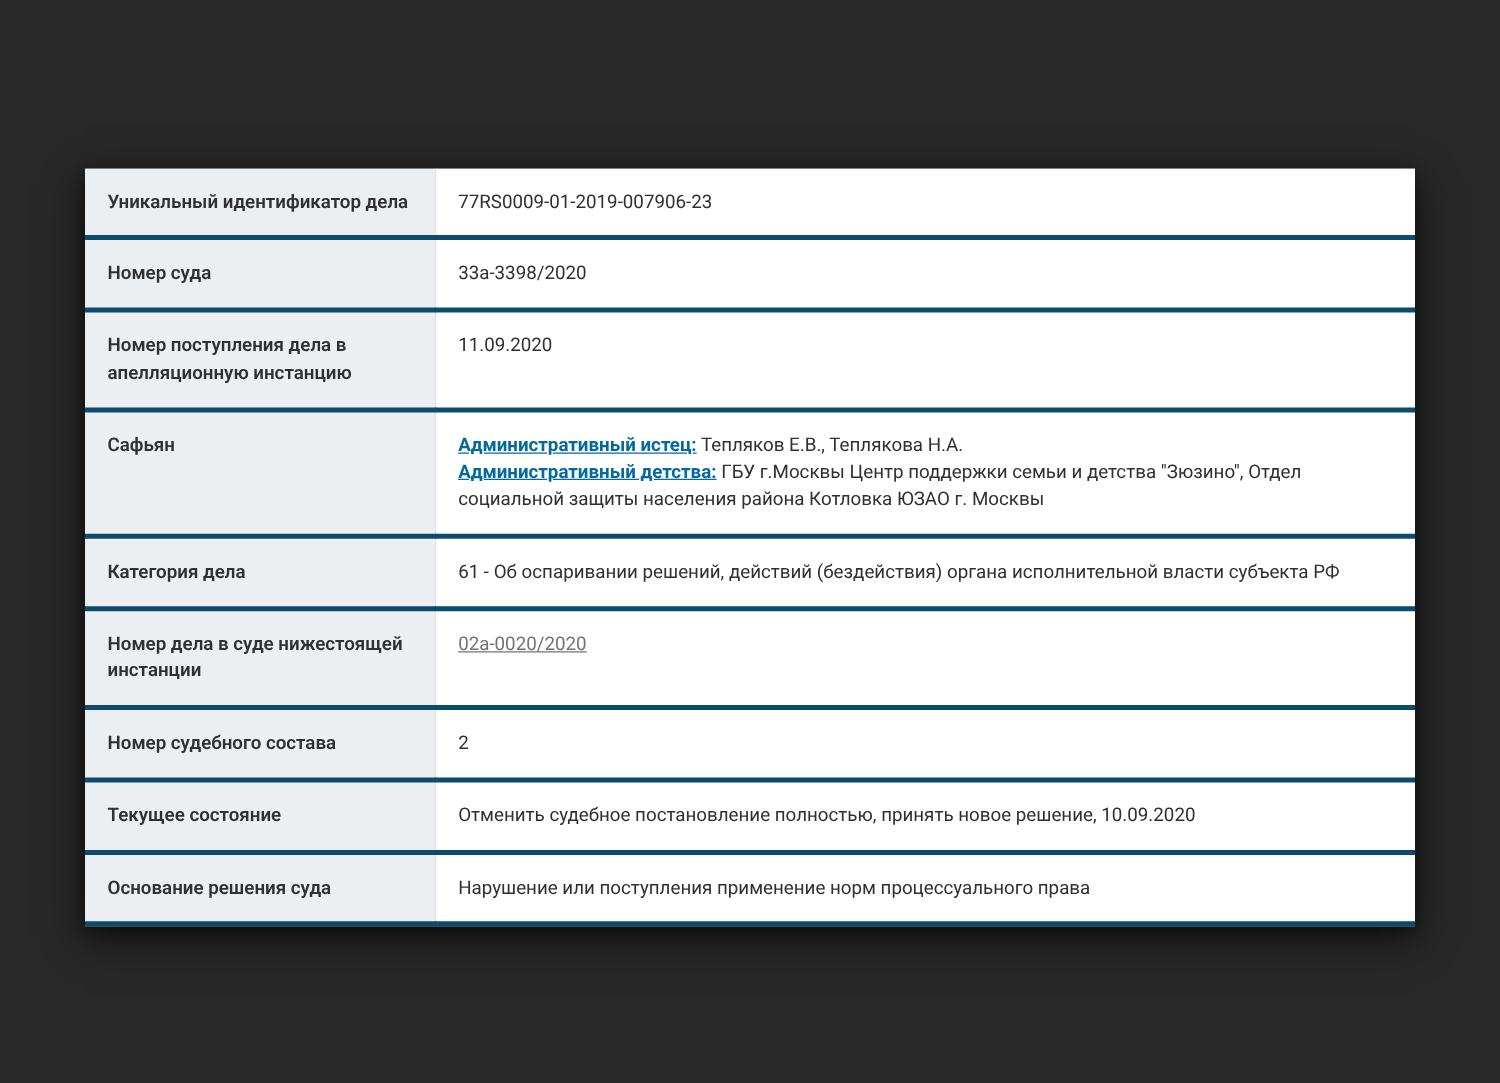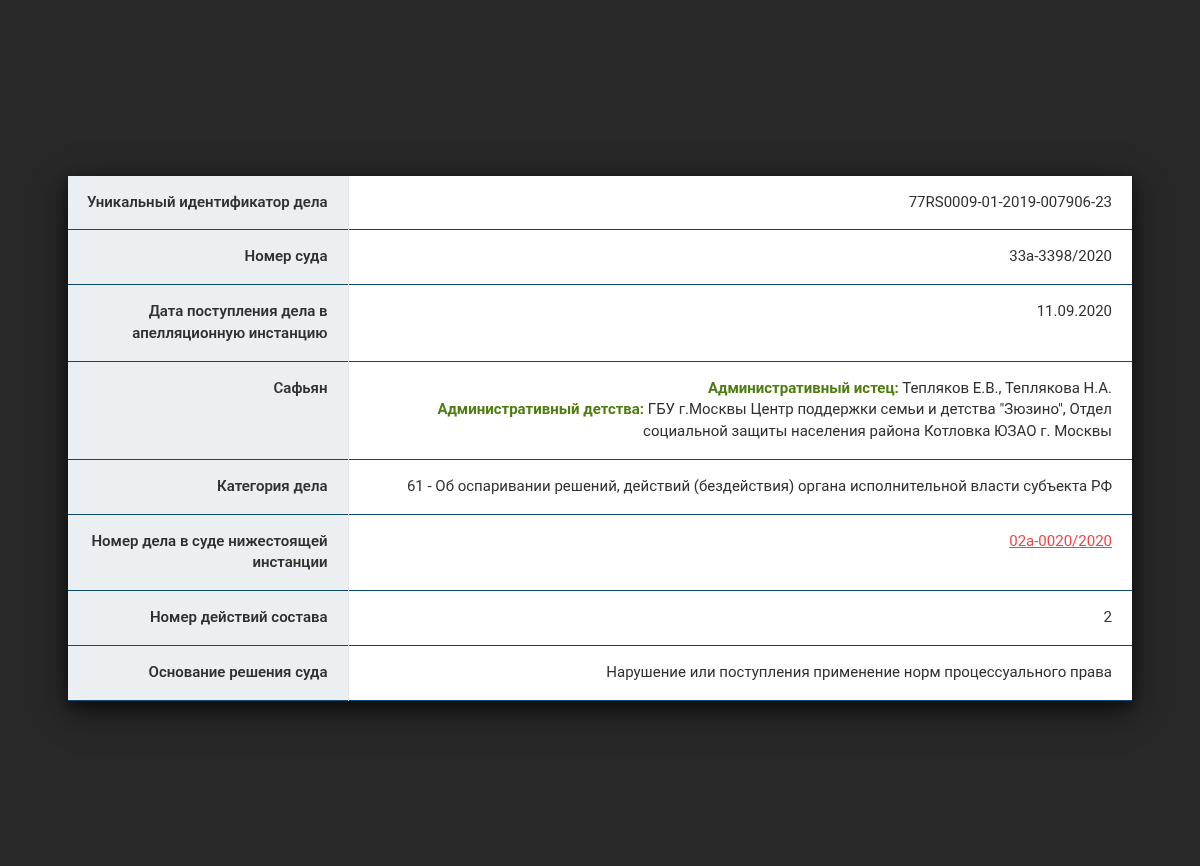--- a/index.html
+++ b/index.html
@@ -24,91 +24,94 @@
       padding: 0;
       margin-top: 10px;
     }
     table.details {
       width: 100%;
       border-collapse: collapse;
       table-layout: fixed;
     }
     table.details col.label-col { width: 280px; }
     table.details tr {
-      border-bottom: 1px solid #0c4a6e;
-      text-align: right;
+      border-bottom: 4px solid #0c4a6e;
     }
     table.details td {
       padding: 16px 20px 16px 18px;
       font-size: 15px;
       line-height: 1.45;
       color: #303030;
       vertical-align: top;
     }
     td.label-cell {
       background: #eceff2;
       font-weight: 600;
       color: #2a2a2a;
       border-right: 1px solid #e2e4e7;
     }
     td.value-cell {
       background: #ffffff;
       color: #343434;
     }
     .value-cell a {
-      color: #ef4444;
+      color: #737373;
       text-decoration: underline;
     }
     .parties-line {
       display: block;
     }
-    .b { font-weight: 700; color: #4d7c0f; }
+    .b { font-weight: 700; color: #0369a1; text-decoration: underline; }
   </style>
 </head>
 <body>
 
 <div class="card">
   <table class="details">
     <colgroup>
       <col class="label-col">
       <col>
     </colgroup>
     <tbody>
       <tr>
         <td class="label-cell">Уникальный идентификатор дела</td>
         <td class="value-cell">77RS0009-01-2019-007906-23</td>
       </tr>
       <tr>
         <td class="label-cell">Номер суда</td>
         <td class="value-cell">33а-3398/2020</td>
       </tr>
       <tr>
-        <td class="label-cell">Дата поступления дела в апелляционную инстанцию</td>
+        <td class="label-cell">Номер поступления дела в апелляционную инстанцию</td>
         <td class="value-cell">11.09.2020</td>
       </tr>
       <tr>
         <td class="label-cell">Сафьян</td>
         <td class="value-cell">
           <span class="parties-line"><span class="b">Административный истец:</span> <span>Тепляков Е.В., Теплякова Н.А.</span></span>
           <span class="parties-line"><span class="b">Административный детства:</span> <span>ГБУ г.Москвы Центр поддержки семьи и детства "Зюзино", Отдел социальной защиты населения района Котловка ЮЗАО г. Москвы</span></span>
         </td>
       </tr>
       <tr>
         <td class="label-cell">Категория дела</td>
         <td class="value-cell">61 - Об оспаривании решений, действий (бездействия) органа исполнительной власти субъекта РФ</td>
       </tr>
       <tr>
         <td class="label-cell">Номер дела в суде нижестоящей инстанции</td>
         <td class="value-cell">
           <a href="#">02а-0020/2020</a>
         </td>
       </tr>
       <tr>
-        <td class="label-cell">Номер действий состава</td>
+        <td class="label-cell">Номер судебного состава</td>
         <td class="value-cell">2</td>
+      </tr>
+      <tr>
+        <td class="label-cell">Текущее состояние</td>
+        <td class="value-cell">Отменить судебное постановление полностью, принять новое решение, 10.09.2020</td>
       </tr>
       <tr>
         <td class="label-cell">Основание решения суда</td>
         <td class="value-cell">Нарушение или поступления применение норм процессуального права</td>
       </tr>
     </tbody>
   </table>
 </div>
 
 </body></html>

